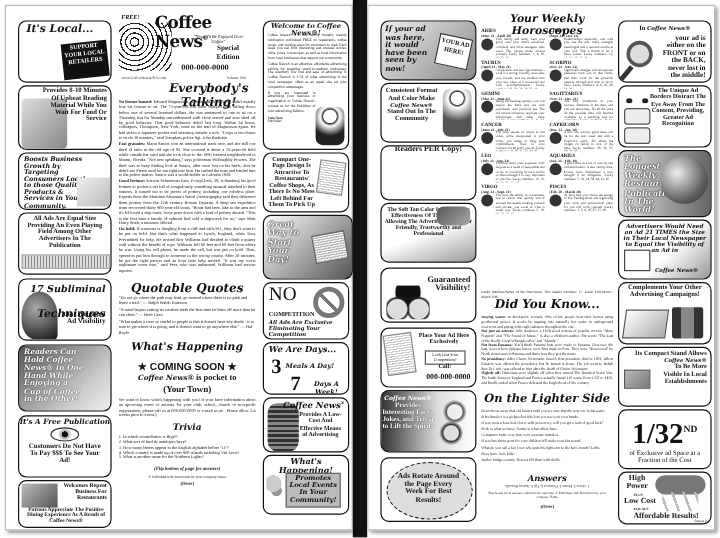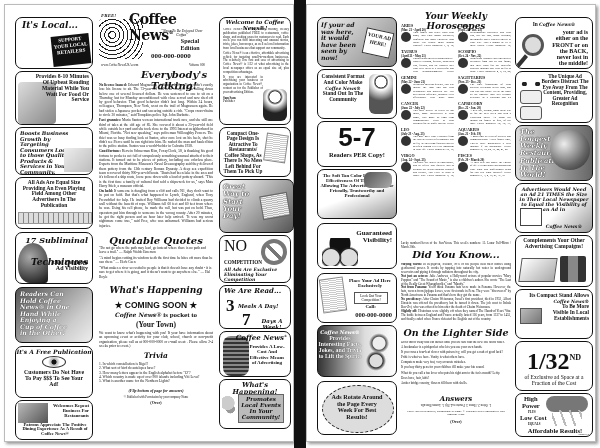--- a/index.html
+++ b/index.html
@@ -137,21 +137,21 @@
   </div>
 
   <div class="ad" style="left:214px;top:230px;width:72px;height:48px;">
     <div style="position:absolute;left:4px;top:1px;font-family:'Liberation Serif',serif;font-weight:normal;font-size:16px">NO</div>
     <div style="position:absolute;right:3px;top:3px;width:26px;height:26px;border:4px solid #777;border-radius:50%;background:linear-gradient(45deg,transparent 44%,#777 44%,#777 56%,transparent 56%)"></div>
     <div style="position:absolute;left:4px;top:23px;font-size:5.2px;font-weight:bold">COMPETITION</div>
     <div class="script" style="position:absolute;left:4px;top:31px;width:62px;font-size:4.5px;text-align:left;line-height:5px">All Ads Are Exclusive Eliminating Your Competition</div>
   </div>
 
   <div class="ad" style="left:214px;top:280px;width:72px;height:44px;">
-    <div class="t script" style="font-size:7px;text-align:left;padding-left:4px;margin-top:1px">We Are Read...</div>
+    <div class="t script" style="font-size:7px;text-align:left;padding-left:4px;margin-top:1px">We Are Days...</div>
     <div style="position:absolute;left:6px;top:10px;font-size:17px;font-weight:bold">3</div>
     <div class="script" style="position:absolute;left:18px;top:17px;font-size:5.5px">Meals A Day!</div>
     <div style="position:absolute;left:22px;top:24px;font-size:17px;font-weight:bold">7</div>
     <div class="script" style="position:absolute;left:34px;top:32px;font-size:5.5px">Days A Week!</div>
   </div>
 
   <div class="ad" style="left:214px;top:326px;width:72px;height:46px;">
     <div style="position:absolute;left:3px;top:4px;width:26px;height:40px;background:repeating-linear-gradient(0deg,#333 0 2px,#888 2px 4px);border-radius:8px"></div>
     <div class="t script" style="position:absolute;right:3px;top:2px;font-size:7px"><span>Coffee News</span><sup style="font-size:3px">®</sup></div>
     <div class="t" style="position:absolute;right:4px;top:12px;width:38px;font-size:5px">Provides A Low-Cost And Effective Means of Advertising</div>
@@ -174,21 +174,20 @@
   </div>
 
   <div class="ad" style="left:10px;top:64px;width:80px;height:50px;">
     <div class="t" style="font-size:5.4px;width:50px;padding:4px 2px 0">Consistent Format And Color Make</div>
     <div class="script" style="font-size:4.5px;width:50px;margin-top:1px">Coffee News®</div>
     <div class="t" style="font-size:5.4px;width:50px;padding:0 2px">Stand Out In The Community</div>
     <div style="position:absolute;right:3px;top:4px;width:24px;height:40px;background:radial-gradient(circle at 50% 20%,#fff 15%,#333 17%,#fff 22%,#555 55%);border-radius:6px"></div>
   </div>
 
   <div class="ad" style="left:10px;top:116px;width:80px;height:46px;">
-    <div style="font-family:'Liberation Sans',sans-serif;font-weight:bold;font-size:26px;line-height:30px">5-7</div>
     <div class="t" style="font-size:6.5px">Readers PER Copy!</div>
   </div>
 
   <div class="ad" style="left:10px;top:164px;width:80px;height:50px;background:linear-gradient(160deg,#fff 50%,#999)">
     <div class="t" style="font-size:4.8px;padding:3px 2px">The Soft Tan Color Increases The Effectiveness Of The Ad, Thus Allowing The Advertiser To Appear Friendly, Trustworthy and Professional</div>
     <div style="position:absolute;right:4px;top:2px;width:28px;height:16px;background:linear-gradient(135deg,#555,#aaa);border-radius:6px"></div>
   </div>
 
   <div class="ad" style="left:10px;top:218px;width:80px;height:46px;">
     <div class="t" style="position:absolute;right:4px;top:6px;width:44px;font-size:7px;text-align:right">Guaranteed Visibility!</div>

